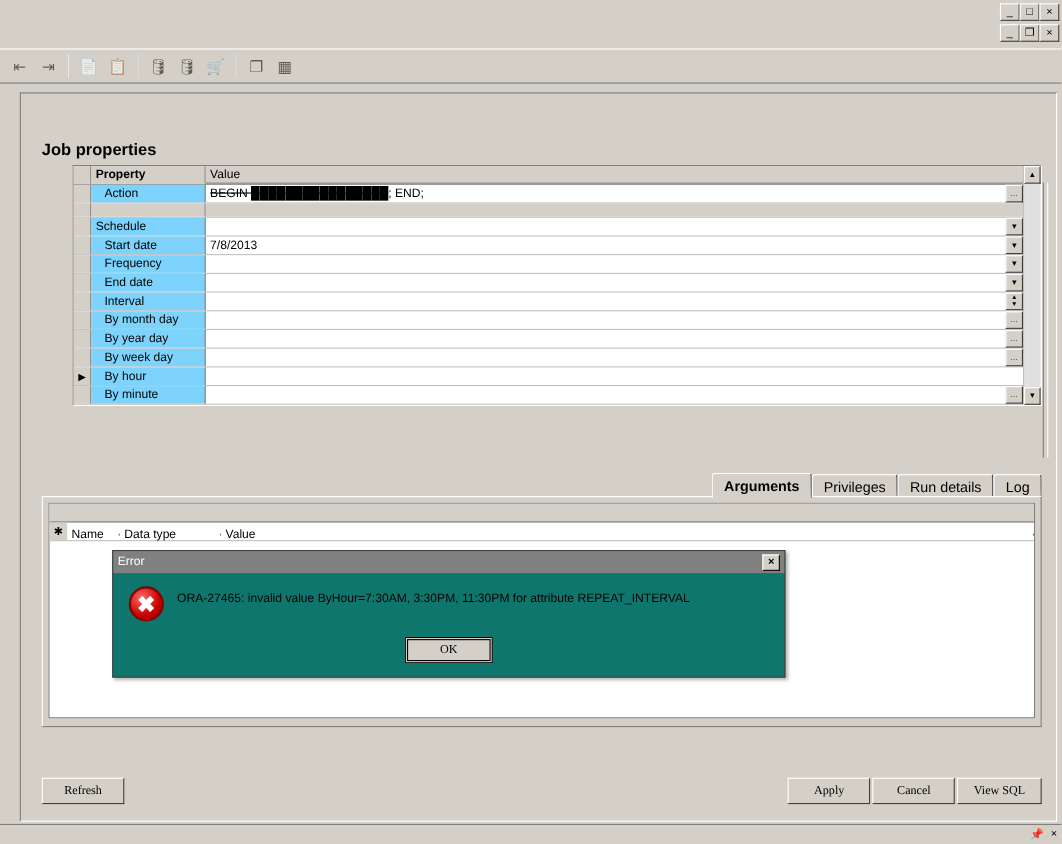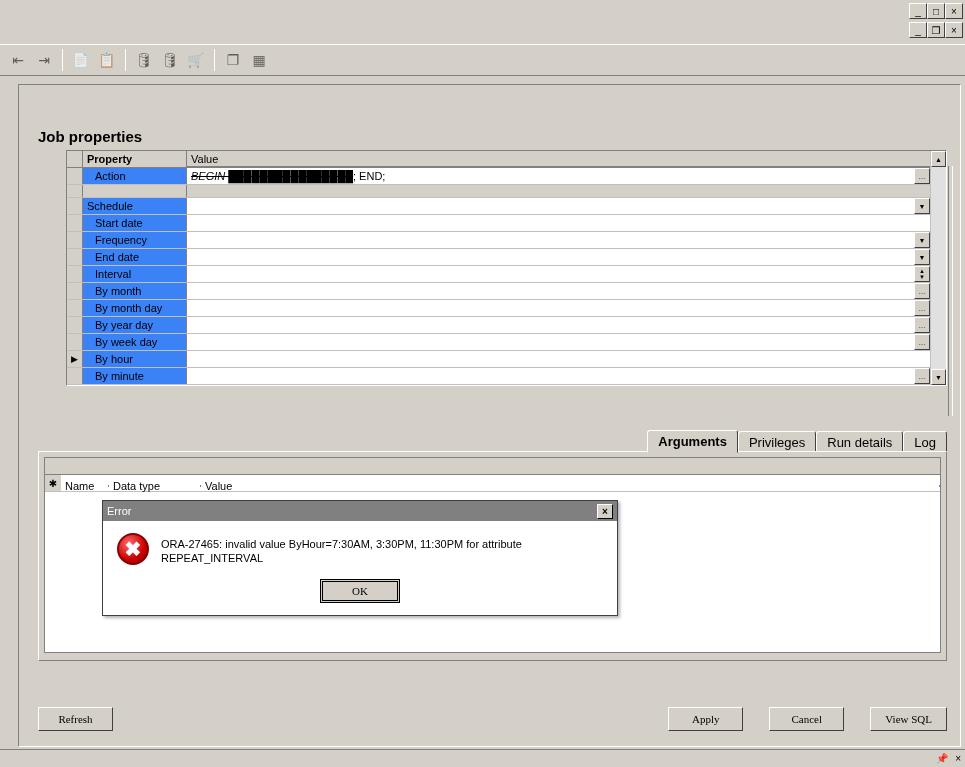--- a/index.html
+++ b/index.html
@@ -77,21 +77,21 @@
     border-bottom: 1px solid #c0c0c0;
     align-items: stretch;
   }
   .pt-gutter {
     width: 16px; background: #d4d0c8;
     border-right: 1px solid #808080;
     display:flex;align-items:center;justify-content:center;
     font-size:9px;
   }
   .pt-prop {
-    width: 104px; background: #3b82f6;
+    width: 104px; background: #7dd3fc;
     border-right: 1px solid #808080;
     padding: 1px 4px;
     display:flex;align-items:center;
   }
   .pt-prop.indent { padding-left: 12px; }
   .pt-prop.bold { font-weight: normal; }
   .pt-val {
     flex: 1;
     padding: 1px 4px;
     display:flex;align-items:center;
@@ -159,21 +159,21 @@
     background:#fff;
   }
   .args-header { display:flex; height:17px; background:#d4d0c8; border-bottom:1px solid #808080;}
   .args-header div { border-right:1px solid #808080; padding:1px 4px; display:flex;align-items:center;margin-top:27px;}
   .ah-g{width:16px;} .ah-n{width:48px;} .ah-d{width:92px;} .ah-v{flex:1;}
   .args-row { display:flex; height:17px; border-bottom:1px solid #c0c0c0;}
   .args-row .ah-g{background:#d4d0c8;display:flex;align-items:center;justify-content:center;font-size:10px;}
 
   .btn-bar {
     position:absolute; bottom:36px; left:38px; right:18px;
-    display:flex; gap:26px; align-items:center;
+    display:flex; gap:2px; align-items:center;
   }
   .btn-bar .spacer{flex:1;}
   .win-btn {
     min-width:75px; height:24px;
     background:#d4d0c8;
     border:1px solid #fff;
     border-right-color:#404040;border-bottom-color:#404040;
     font: 11px Tahoma;
     padding:0 14px;
     cursor:default;
@@ -182,22 +182,22 @@
     position:absolute; left:0; right:0; bottom:0; height:18px;
     border-top:1px solid #808080;
     background:#d4d0c8;
     display:flex; justify-content:flex-end; align-items:center;
     padding-right:4px; gap:6px; font-size:10px;
   }
 
   .dialog {
     position:absolute;
     top:500px; left:102px;
-    width:516px;
-    background:#ffffff;
+    width:612px;
+    background:#0f766e;
     border:1px solid #404040;
     box-shadow: 2px 2px 3px rgba(0,0,0,.3);
   }
   .dlg-title {
     height:20px; background:#808080; color:#fff;
     display:flex;align-items:center; padding:0 4px;
     font-size:11px;
     justify-content:space-between;
   }
   .dlg-close {
@@ -210,21 +210,21 @@
     width:32px;height:32px;border-radius:50%;
     background: radial-gradient(circle at 35% 30%, #ff6a6a, #c80000 60%, #8a0000);
     border:2px solid #8a0000;
     color:#fff;display:flex;align-items:center;justify-content:center;
     font-size:20px;font-weight:bold;
   }
   .dlg-msg { flex:1; font-size:11px; line-height:14px; padding-top:4px;}
   .dlg-btns { display:flex; justify-content:center; padding:6px 0 12px 0;}
   .dlg-btns .win-btn { min-width:80px; border:1px solid #000; outline:1px solid #000; outline-offset:-3px;}
 
-  .strike { text-decoration: line-through; font-style: italic; }
+  .strike { text-decoration: line-through; }
 </style>
 </head>
 <body>
 
 <div class="window-controls wc-row1">
   <div class="wc-btn">_</div>
   <div class="wc-btn">□</div>
   <div class="wc-btn">×</div>
 </div>
 <div class="window-controls wc-row2">
@@ -282,20 +282,24 @@
       <div class="pt-gutter"></div>
       <div class="pt-prop bold">Schedule</div>
       <div class="pt-val">
           <div class="drop-btn">▼</div>
         </div>
     </div>
 
     <div class="pt-row">
       <div class="pt-gutter"></div>
       <div class="pt-prop indent">Start date</div>
+      <div class="pt-val">
+          <span>7/8/2013</span>
+          <div class="drop-btn">▼</div>
+        </div>
     </div>
     <div class="pt-row">
       <div class="pt-gutter"></div>
       <div class="pt-prop indent">Frequency</div>
       <div class="pt-val">
           <span></span>
           <div class="drop-btn">▼</div>
         </div>
     </div>
     <div class="pt-row">
@@ -308,28 +312,20 @@
     </div>
     <div class="pt-row">
       <div class="pt-gutter"></div>
       <div class="pt-prop indent">Interval</div>
       <div class="pt-val">
           <span></span>
           <div class="spin-btn">
             <span>▲</span>
             <span>▼</span>
           </div>
-        </div>
-    </div>
-    <div class="pt-row">
-      <div class="pt-gutter"></div>
-      <div class="pt-prop indent">By month</div>
-      <div class="pt-val">
-          <span></span>
-          <div class="ellipsis-btn">…</div>
         </div>
     </div>
     <div class="pt-row">
       <div class="pt-gutter"></div>
       <div class="pt-prop indent">By month day</div>
       <div class="pt-val">
           <span></span>
           <div class="ellipsis-btn">…</div>
         </div>
     </div>

